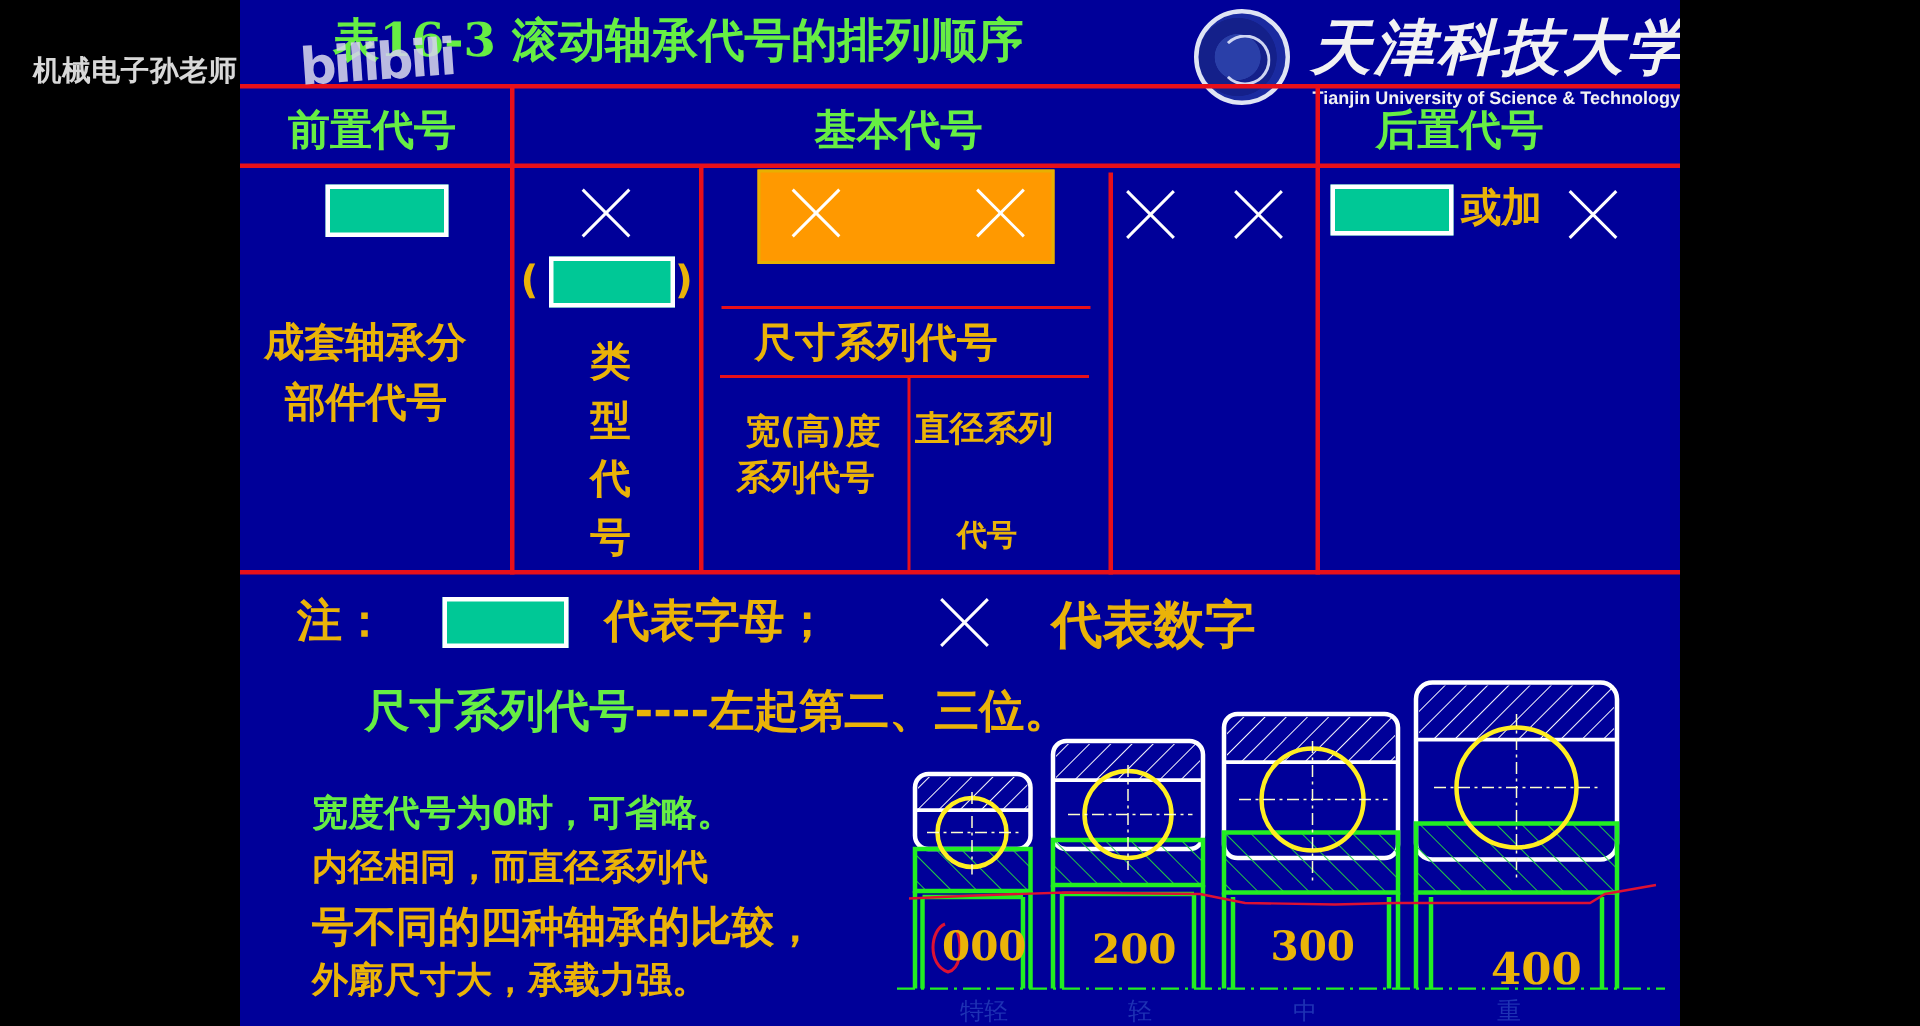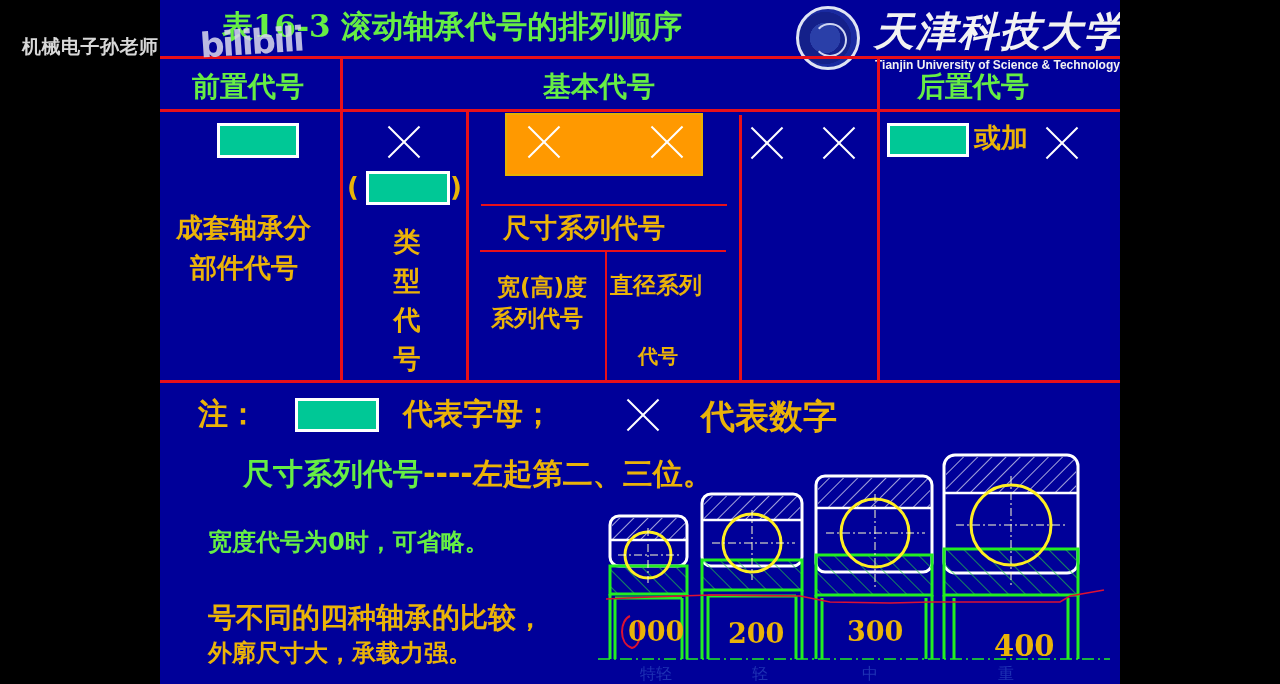--- a/index.html
+++ b/index.html
@@ -102,20 +102,21 @@
   <div class="letterbox" style="left:135px;top:398px;width:84px;height:34px;"></div>
   <div class="abs wtxt" style="left:243px;top:394px;font-size:30px;">代表字母；</div>
   <div class="xmark" style="left:466px;top:398px;"></div>
   <div class="abs wtxt" style="left:541px;top:394px;font-size:34px;text-align:right;">代表数字</div>
 
   <div class="abs" style="left:35px;top:454px;font-size:30px;white-space:nowrap;margin-left:48px;">
     <span class="gtxt">尺寸系列代号</span><span class="wtxt">----左起第二、三位。</span>
   </div>
 
   <div class="abs gtxt" style="left:48px;top:526px;font-size:24px;">宽度代号为0时，可省略。</div>
+  <div class="abs wtxt" style="left:48px;top:562px;font-size:24px;">内径相同，而直径系列代</div>
   <div class="abs wtxt" style="left:48px;top:599px;font-size:28px;">号不同的四种轴承的比较，</div>
   <div class="abs wtxt" style="left:48px;top:637px;font-size:24px;">外廓尺寸大，承载力强。</div>
 
   <svg class="bearing-svg" width="530" height="236" viewBox="0 0 530 236">
     <defs>
       <pattern id="hatchW" width="10" height="10" patternUnits="userSpaceOnUse" patternTransform="rotate(45)">
         <line x1="0" y1="0" x2="0" y2="10" stroke="#ffffff" stroke-width="1.3"></line>
       </pattern>
       <pattern id="hatchG" width="12" height="12" patternUnits="userSpaceOnUse" patternTransform="rotate(-45)">
         <line x1="0" y1="0" x2="0" y2="12" stroke="#22cc44" stroke-width="1.3"></line>

